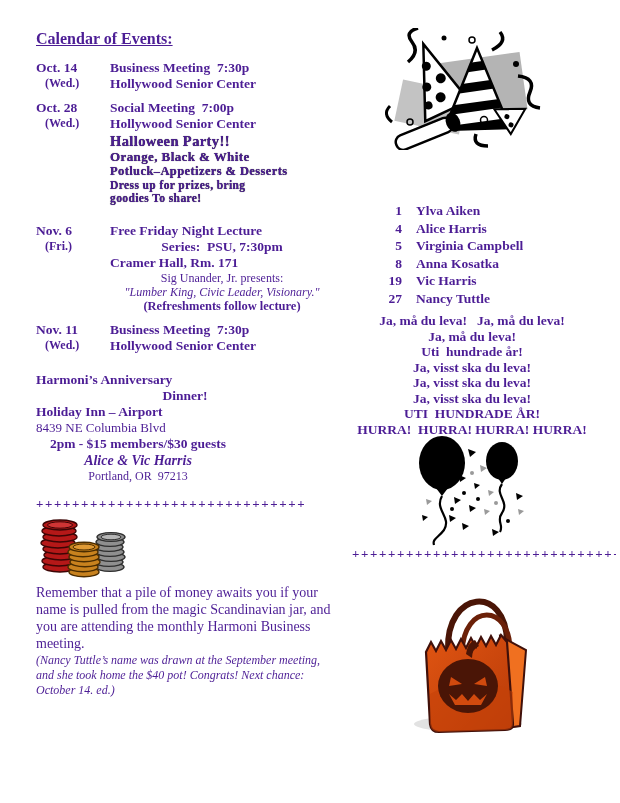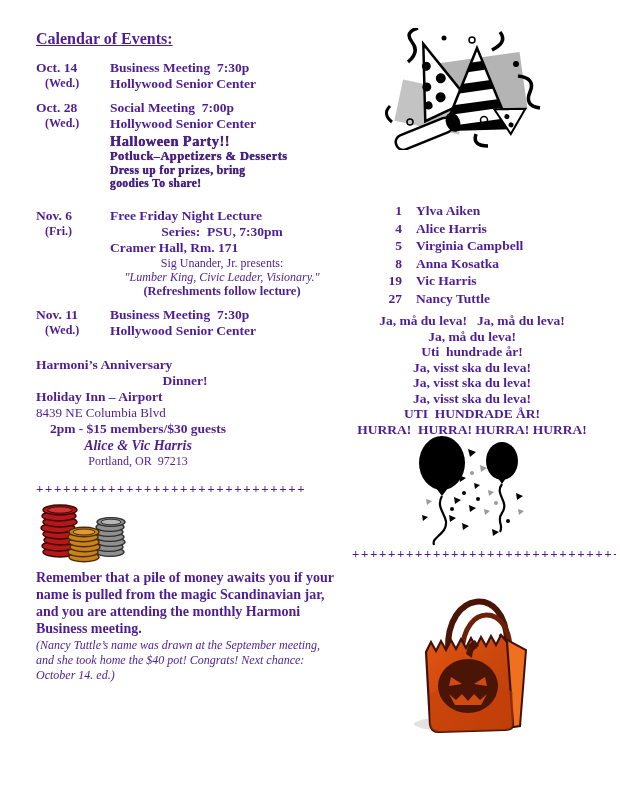--- a/index.html
+++ b/index.html
@@ -32,21 +32,21 @@
   .ev3 { margin-bottom:8px; }
   .ev4 { margin-bottom:18px; }
   .resv { margin-left:-48px; width:300px; text-align:center; }
   .r-bold { font-weight:bold; font-size:13.5px; line-height:16px; white-space:pre; }
   .r-bi   { font-weight:bold; font-style:italic; font-size:14px; line-height:17px; white-space:pre; }
   .r-sm   { font-size:12px; line-height:15px; white-space:pre; }
   .u { text-decoration:underline; }
   sup { font-size:8px; }
   .plus-row { font-weight:bold; font-size:13px; letter-spacing:1.6px; white-space:nowrap; overflow:hidden; margin-top:12px; }
   .coins-wrap { margin:4px 0 2px 0; }
-  .money-text { font-weight:bold; font-size:14px; line-height:17px; }
+  .money-text { font-weight:normal; font-size:14px; line-height:17px; }
   .money-note { font-style:italic; font-size:12px; line-height:15px; margin-top:1px; }
   
   .right-col { position:absolute; left:352px; top:22px; width:264px; height:760px; }
   .party-art { position:absolute; left:28px; top:6px; }
   .bday-title { position:absolute; left:10px; top:138px; font-size:15.5px; font-weight:bold; text-decoration:underline; white-space:pre; }
   .bday-list { position:absolute; left:28px; top:180px; }
   .bday-row { display:flex; line-height:17.5px; }
   .bday-num { width:22px; text-align:right; font-weight:bold; font-size:13.5px; }
   .bday-name { margin-left:14px; font-weight:bold; font-size:13.5px; white-space:pre; }
   .song { position:absolute; left:0; top:291px; width:240px; text-align:center; }
@@ -78,20 +78,21 @@
     <div class="event ev2">
       <div class="date-block">
         <div class="ev-date">Oct. 28</div>
         <div class="ev-day">(Wed.)</div>
       </div>
       <div class="desc">
         <div class="ev-line">Social Meeting  7:00p</div>
         <div class="ev-line">Hollywood Senior Center</div>
         <div class="party">
           <div class="blackletter p1">Halloween Party!!</div>
+          <div class="blackletter p2">Orange, Black &amp; White</div>
           <div class="blackletter p3">Potluck–Appetizers &amp; Desserts</div>
           <div class="blackletter p45">Dress up for prizes, bring</div>
           <div class="blackletter p45">goodies To share!</div>
         </div>
       </div>
     </div>
 
     <div class="event ev3">
       <div class="date-block">
         <div class="ev-date">Nov. 6</div>

